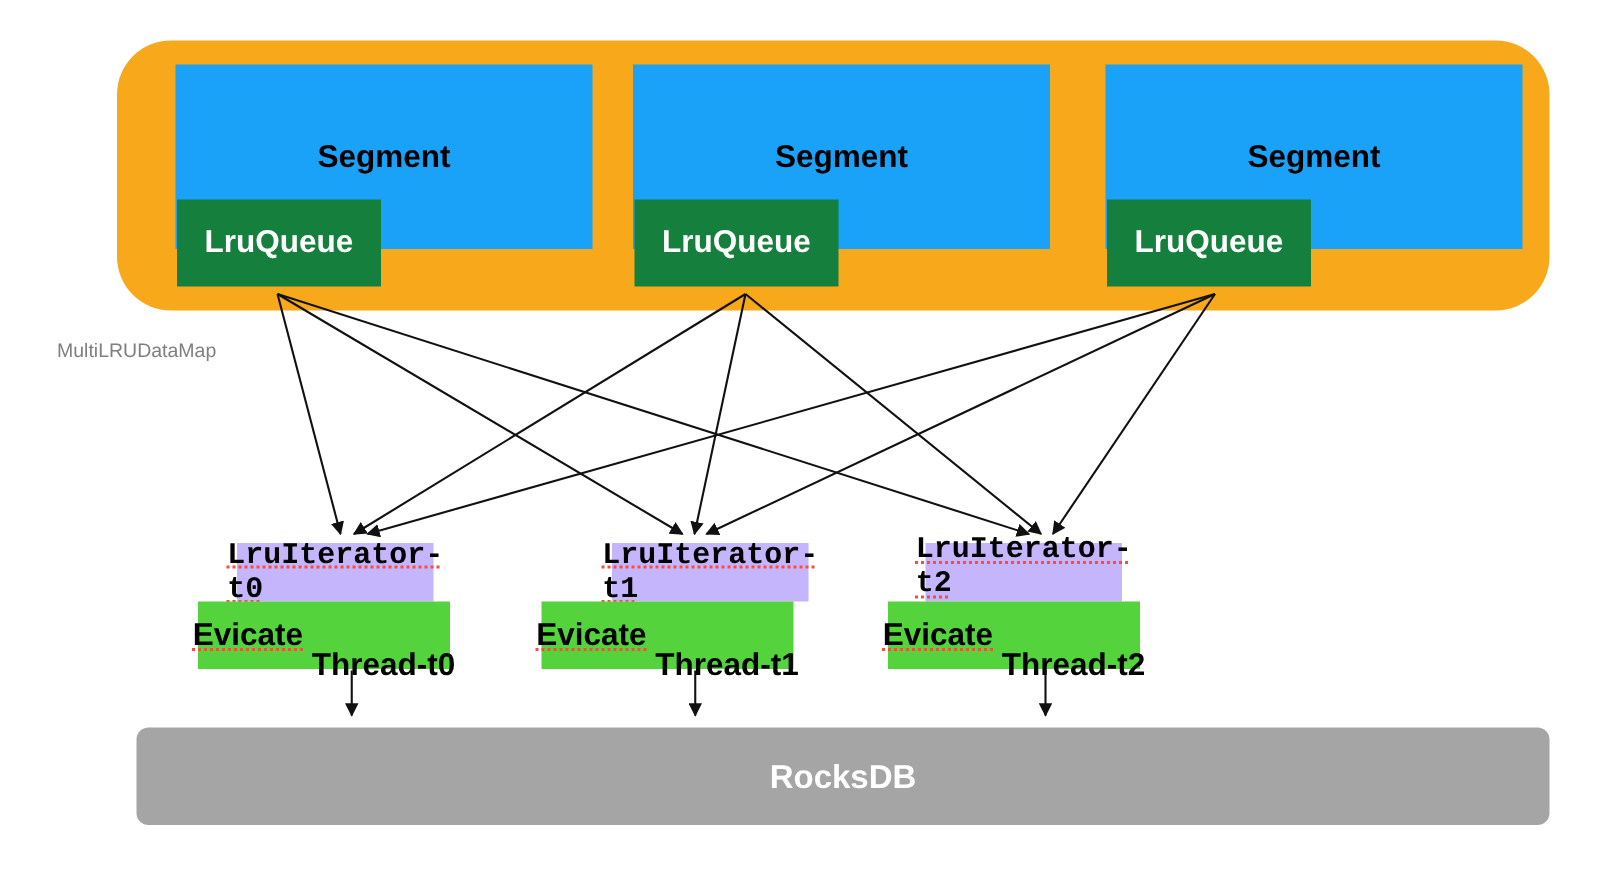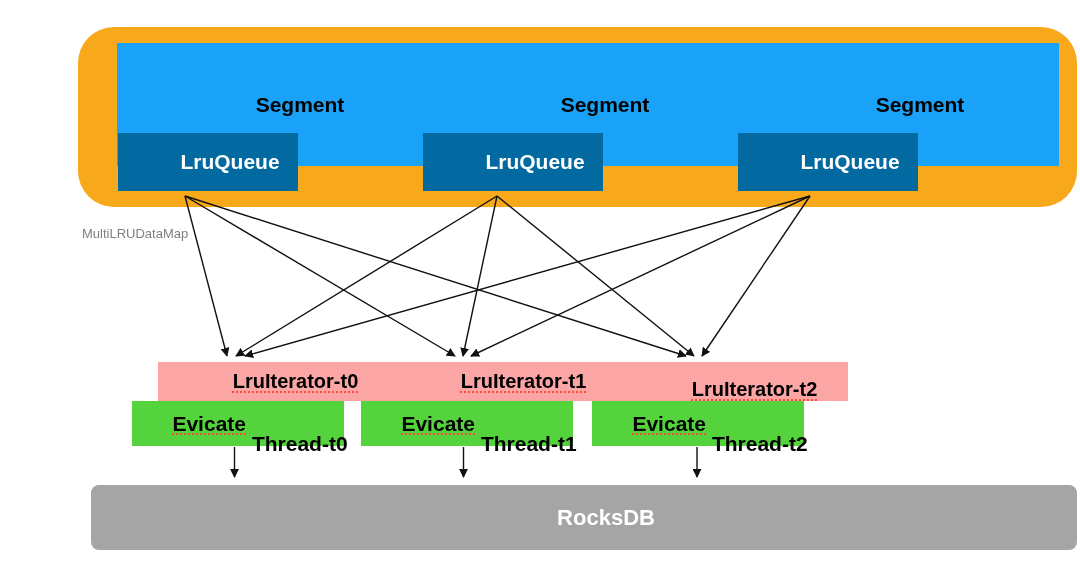--- a/index.html
+++ b/index.html
@@ -3,61 +3,61 @@
 <meta charset="utf-8">
 <style>
   html, body { margin: 0; padding: 0; }
   body {
     width: 1080px; height: 583px;
     position: relative;
     background: #ffffff;
     overflow: hidden;
     font-family: "Liberation Sans", "DejaVu Sans", sans-serif;
   }
-  .abs { position: absolute; padding-left: 44px; }
+  .abs { position: absolute; }
 
   .container-orange {
     left: 78px; top: 27px;
     width: 955px; height: 180px;
     background: #F7A81B;
     border-radius: 36px;
   }
   .segment {
     top: 43px; width: 278px; height: 123px;
     background: #19A2F7;
     display: flex; align-items: center; justify-content: center;
     font-weight: 700; font-size: 21px; color: #000000;
   }
   .seg-1 { left: 117px; }
   .seg-2 { left: 422px; }
   .seg-3 { left: 737px; }
 
   .queue {
     top: 133px; width: 136px; height: 58px;
-    background: #0369a1;
+    background: #15803d;
     display: flex; align-items: center; justify-content: center;
     font-weight: 700; font-size: 21px; color: #ffffff;
   }
   .q-1 { left: 118px; }
   .q-2 { left: 423px; }
   .q-3 { left: 738px; }
 
   .map-label {
     left: 38px; top: 226px;
     font-size: 13px; color: #7F7F7F;
   }
 
   .iterator {
-    top: 362px; width: 187px; height: 39px;
-    background: #fca5a5;
+    top: 362px; width: 131px; height: 39px;
+    background: #c4b5fd;
     display: flex; align-items: center; justify-content: center;
-    font-weight: 700; font-size: 20px; color: #000000;
+    font-weight: 700; font-size: 20px; color: #000000; font-family: Liberation Mono, monospace;
   }
   .it-1 { left: 158px; }
-  .it-2 { left: 386px; }
+  .it-2 { left: 408px; }
   .it-3 { left: 617px; align-items: flex-end; }
 
   .thread {
     top: 401px; width: 168px; height: 45px;
     background: #54D33D;
     display: flex; align-items: center; justify-content: center;
     font-weight: 700; font-size: 21px; color: #000000;
     white-space: nowrap;
   }
   .th-1 { left: 132px; }

